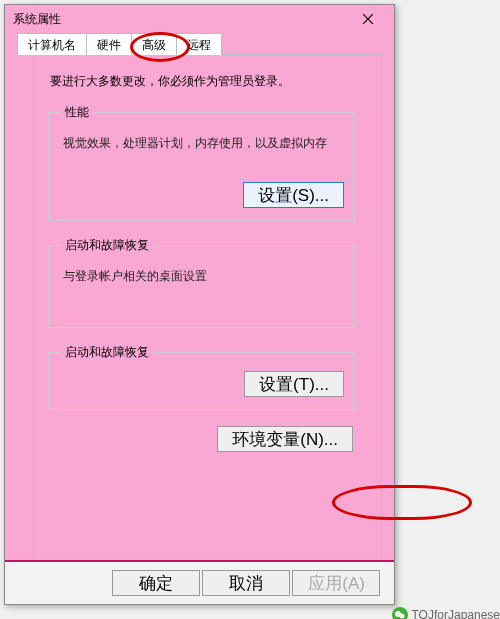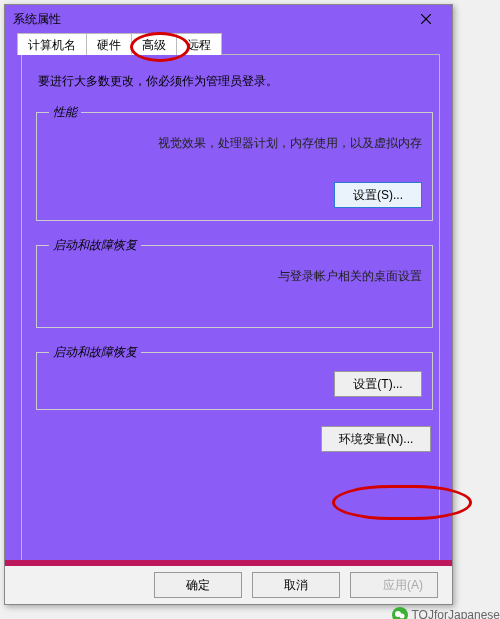--- a/index.html
+++ b/index.html
@@ -1,54 +1,54 @@
 <!DOCTYPE html>
 <html><head>
 <meta charset="utf-8">
 <style>
 * { box-sizing: border-box; margin: 0; padding: 0; font-family: "Microsoft YaHei", "Segoe UI", sans-serif; font-size: 12px; }
 body { background: #f0f0f0; padding: 4px; }
 .page-wrap { position: relative; width: 500px; height: 619px; }
 .window {
-  width: 449px; height: 601px; background: #8b5cf6; border: 1px solid #888;
+  width: 391px; height: 601px; background: #f9a8d4; border: 1px solid #888;
   box-shadow: 2px 2px 6px rgba(0,0,0,.3); position: relative;
 }
 .titlebar { display: flex; align-items: center; height: 28px; padding: 0 8px; }
 .titlebar .title { flex: 1; font-size: 12px; color: #000; }
 .close-btn { width: 36px; height: 22px; display: flex; align-items: center; justify-content: center; cursor: pointer; }
 .close-btn svg { width: 10px; height: 10px; }
 .tabs-row { display: flex; padding: 0 12px; position: relative; height: 22px; }
 .tab {
   padding: 3px 10px 2px 10px; border: 1px solid #bbb; border-bottom: none;
   background: #fff; margin-right: -1px; cursor: pointer; position: relative; z-index: 1;
 }
 .tab.active { border-bottom: 1px solid #fff; font-weight: normal; }
 .tab-body {
-  border: 1px solid #bbb; margin: 0 12px 8px 16px; padding: 12px 6px 12px 14px;
+  border: 1px solid #bbb; margin: 0 12px 8px 28px; padding: 12px 26px 12px 14px;
   height: 518px; position: relative; top: -1px;
 }
 .admin-note { margin: 6px 2px 14px 2px; }
 fieldset.group {
   border: 1px solid #ccc; padding: 10px 10px 12px 12px; margin-bottom: 16px;
   position: relative;
 }
-fieldset.group legend { padding: 0 4px; font-size: 12px; font-style: italic; }
-.group-desc { margin: 4px 0 30px 2px; color: #222; text-align: right; }
+fieldset.group legend { padding: 0 4px; font-size: 12px; }
+.group-desc { margin: 4px 0 30px 2px; color: #222; }
 .btn-row { display: flex; justify-content: flex-end; }
 .btn {
   min-width: 88px; height: 26px; border: 1px solid #999; background: #efefef;
-  cursor: pointer; padding: 0 14px; font-size: 12px;
+  cursor: pointer; padding: 0 14px; font-size: 17px;
 }
 .btn.highlight { border: 1px solid #2a7bd1; background: #eaf3fc; }
 .btn.disabled { color: #aaa; cursor: default; text-align: right; }
 .env-row { display: flex; justify-content: flex-end; margin-top: 6px; padding-right: 2px; align-items: flex-end; }
 .bottom-bar {
   position: absolute; bottom: 0; left: 0; right: 0; height: 44px;
-  background: #f2f2f2; border-top: 6px solid #be185d; display: flex;
-  justify-content: flex-end; align-items: center; gap: 10px; padding-right: 14px;
+  background: #f2f2f2; border-top: 2px solid #be185d; display: flex;
+  justify-content: flex-end; align-items: center; gap: 2px; padding-right: 14px;
 }
 .annotation {
   position: absolute; border: 3px solid #d40000; border-radius: 50%;
   pointer-events: none; z-index: 50;
 }
 .ann-tab { left: 125px; top: 27px; width: 60px; height: 30px; }
 .ann-env { left: 327px; top: 480px; width: 140px; height: 35px; border-radius: 50% / 60%; }
 .footer-tag {
   position: absolute; right: 4px; bottom: 0; display: flex; align-items: center;
   gap: 4px; font-size: 11px; color: #666;

